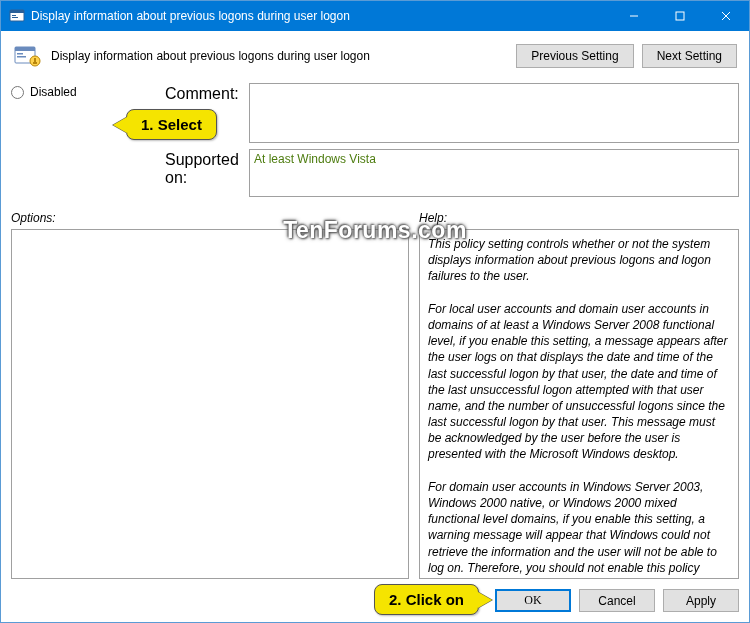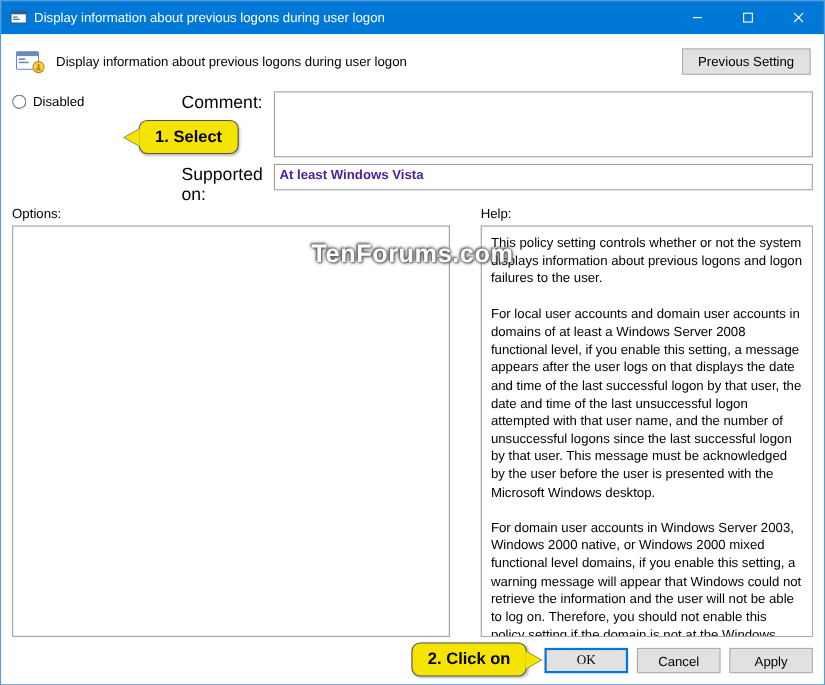--- a/index.html
+++ b/index.html
@@ -108,26 +108,28 @@
     width: 100%;
     border: 1px solid #a0a0a0;
     background: #fff;
     font-family: inherit;
     font-size: 12px;
     padding: 2px 4px;
     resize: none;
     overflow-y: scroll;
   }
   .comment-box { height: 60px; }
-  .supported-box { height: 24px; color:#4c1d95;font-weight:bold; }
+  .supported-box { height: 48px; color:#4d7c0f; }
   .mid-row {
     display: flex;
-    gap: 28px;
+    gap: 10px;
+    margin-top: 14px;
     flex: 1;
     min-height: 0;
+    font-style: italic;
   }
   .options-col {
     flex: 0 0 398px;
     display: flex;
     flex-direction: column;
   }
   .help-col {
     flex: 1;
     display: flex;
     flex-direction: column;
@@ -260,20 +262,21 @@
           <rect x="1" y="3" width="20" height="4" fill="#6a8bbd"></rect>
           <rect x="3" y="9" width="6" height="1.5" fill="#6a8bbd"></rect>
           <rect x="3" y="12" width="9" height="1.5" fill="#6a8bbd"></rect>
           <circle cx="21" cy="17" r="5" fill="#ffd24d" stroke="#b8860b"></circle>
           <rect x="20" y="14" width="2" height="4" fill="#b8860b"></rect>
           <rect x="19" y="18" width="4" height="2" fill="#b8860b"></rect>
         </svg>
       </span>
       <span class="header-title">Display information about previous logons during user logon</span>
       <button class="nav-btn">Previous Setting</button>
+      <button class="nav-btn">Next Setting</button>
     </div>
 
     <div class="top-grid">
 
       <div class="radios" style="grid-row: 1 / span 2;">
         <label class="radio-row">
           <input type="radio" name="state" style="">
           <span>Disabled</span>
         </label>
       </div>

